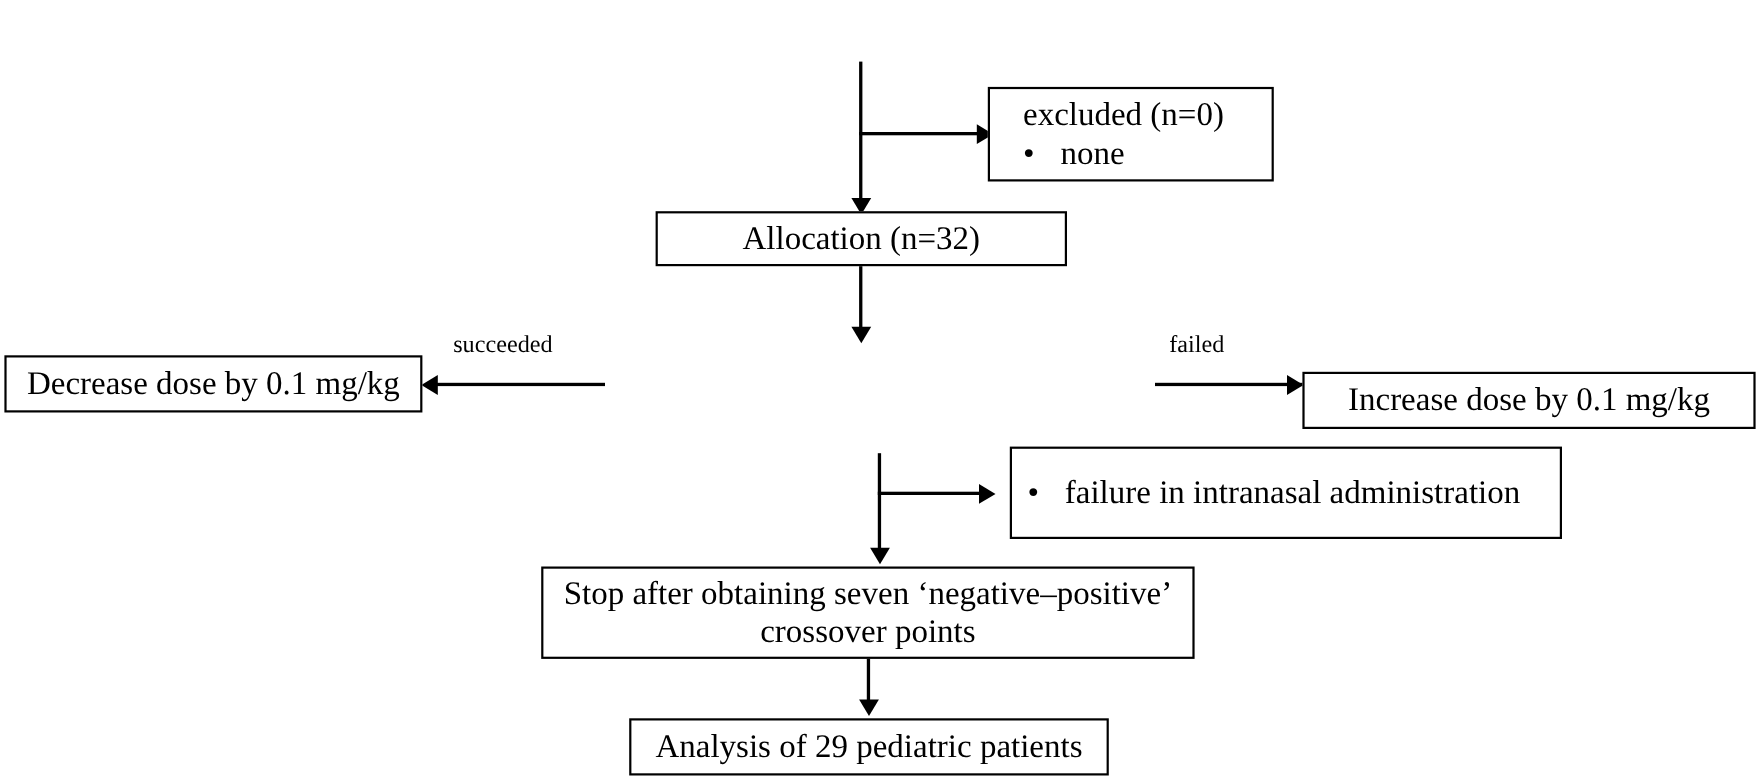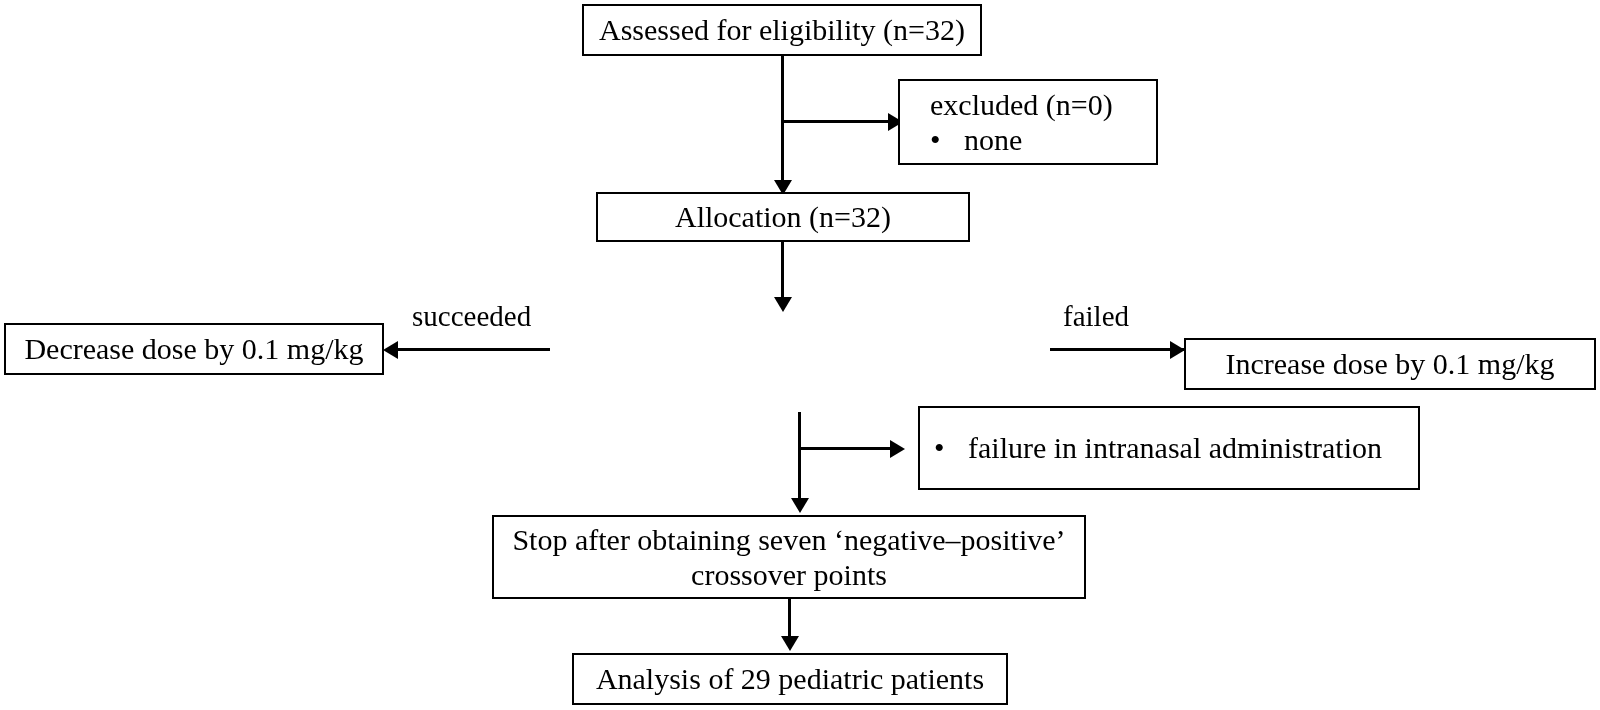--- a/index.html
+++ b/index.html
@@ -43,21 +43,21 @@
   }
   .bullet-dot {
     display: inline-block;
     width: 34px;
     text-align: left;
     font-size: 30px;
     line-height: 1;
   }
   .edge-label {
     position: absolute;
-    font-size: 29px;
+    font-size: 22px;
     white-space: pre;
     color: #000000;
   }
   
   .vline {
     position: absolute;
     background: #000000;
     width: 3px;
   }
   .hline {
@@ -88,23 +88,20 @@
     border-top: 9px solid transparent;
     border-bottom: 9px solid transparent;
     border-right: 15px solid #000000;
   }
 </style>
 </head>
 <body>
 
 <div id="canvas">
 
-  <div class="box center-text" style="left:582px; top:4px; width:400px; height:52px;">
-    <span class="line t30">Assessed for eligibility (n=32)</span>
-  </div>
 
   <div class="vline" style="left:781px; top:56px; height:130px;"></div>
   <div class="arrow-down" style="left:774px; top:180px;"></div>
 
   <div class="hline" style="left:781px; top:120px; width:112px;"></div>
   <div class="arrow-right" style="left:888px; top:113px;"></div>
 
   <div class="box" style="left:898px; top:79px; width:260px; height:86px; padding-left:30px;">
     <span class="line t30">excluded (n=0)</span>
     <div class="bullet-row">

